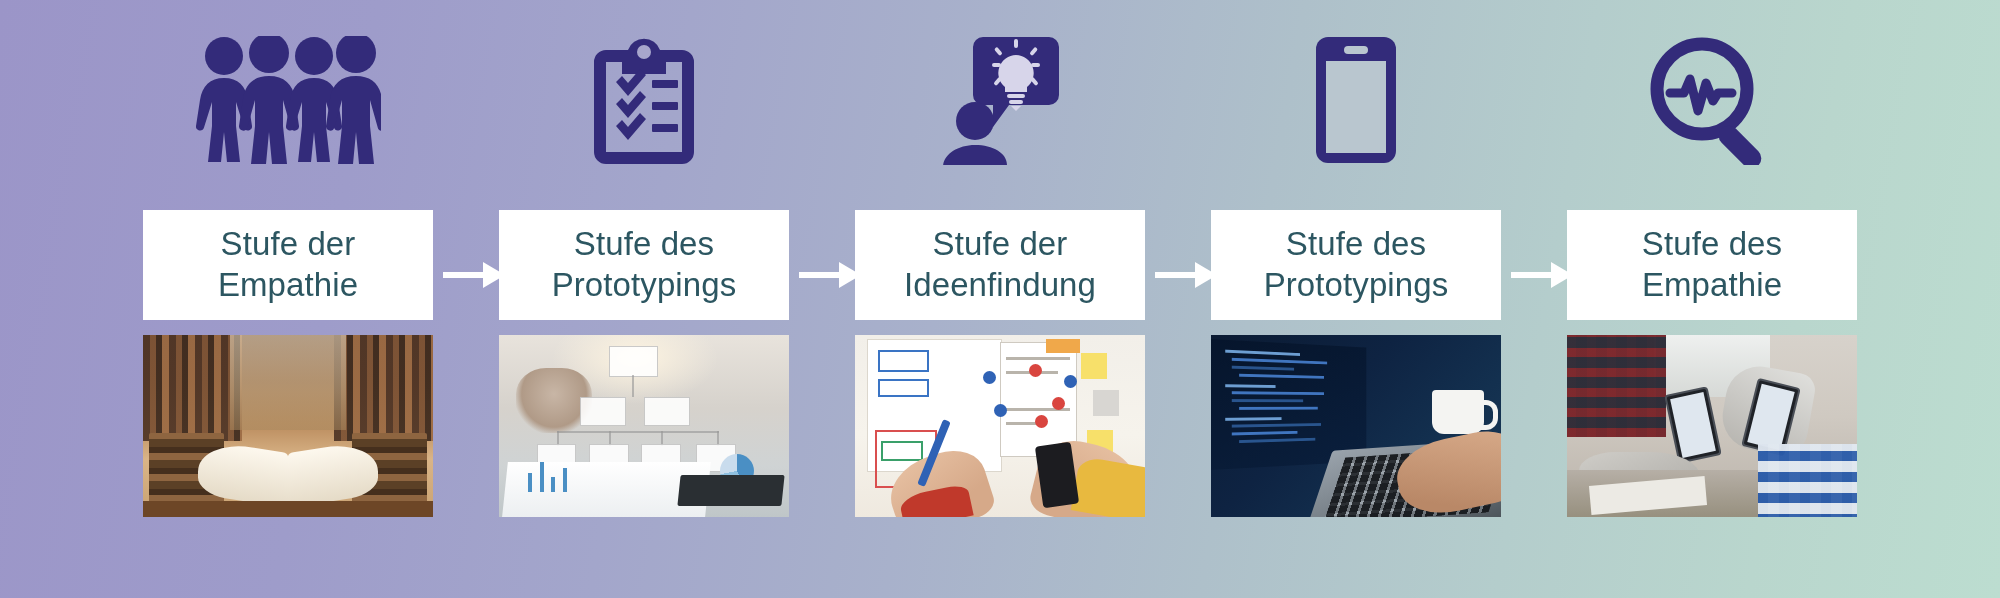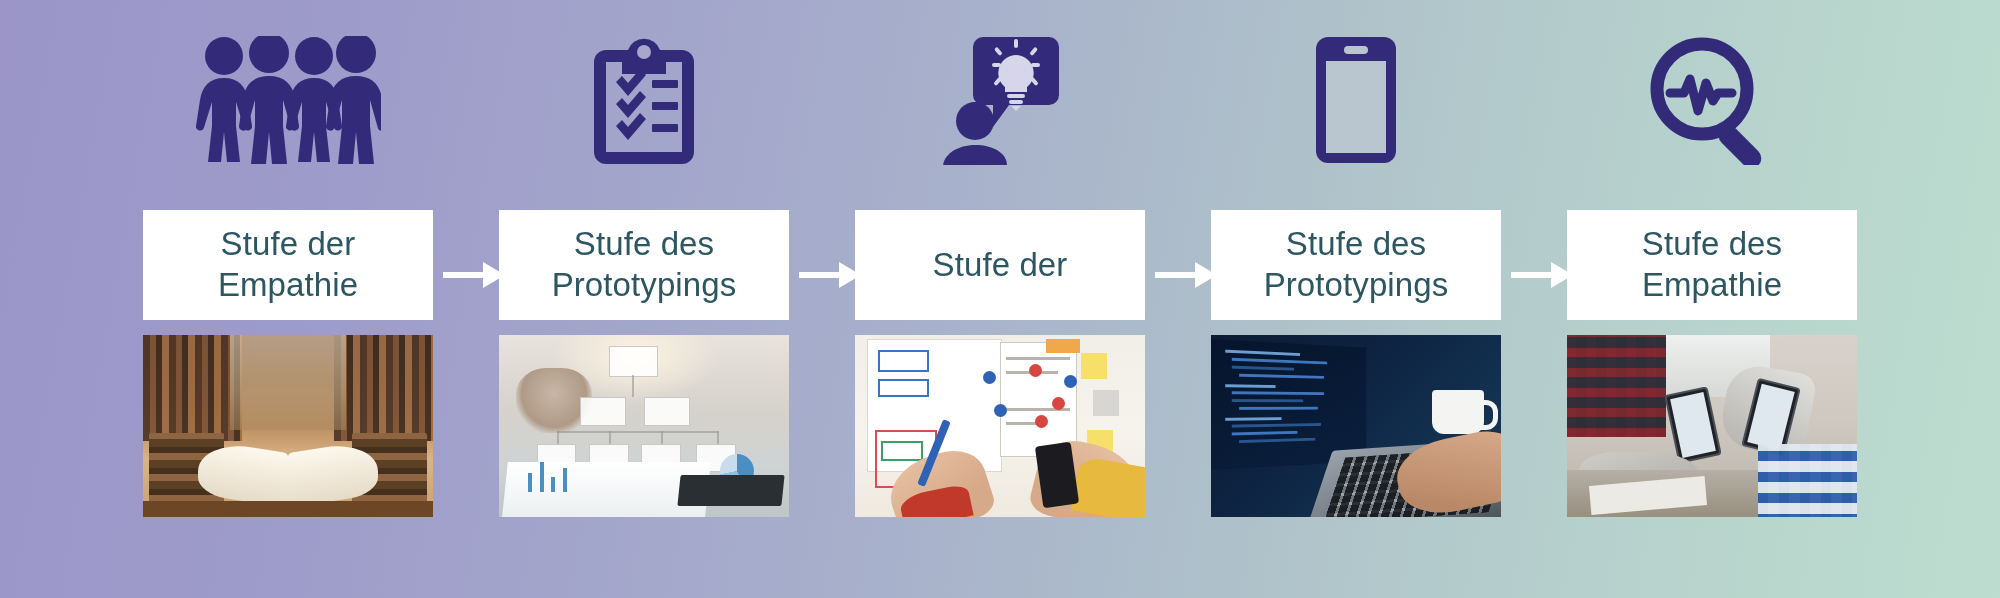--- a/index.html
+++ b/index.html
@@ -443,20 +443,21 @@
             <rect x="93" y="12" width="4" height="9" rx="2" transform="rotate(40 95 16)"></rect>
             <rect x="57" y="42" width="4" height="9" rx="2" transform="rotate(40 59 46)"></rect>
             <rect x="93" y="42" width="4" height="9" rx="2" transform="rotate(-40 95 46)"></rect>
           </g>
         </svg>
       </div>
 
       <div class="label-card">
         <div class="label-text">
           <span>Stufe der</span><br>
+          <span>Ideenfindung</span>
         </div>
       </div>
 
       <div class="photo">
         <div class="ph-inner ph-idea">
           <div class="board"></div>
           <div class="sketch" style="left:8%;top:8%;width:16%;height:10%;"></div>
           <div class="sketch" style="left:8%;top:24%;width:16%;height:8%;"></div>
           <div class="sketch red" style="left:7%;top:52%;width:20%;height:30%;"></div>
           <div class="sketch green" style="left:9%;top:58%;width:13%;height:9%;"></div>

